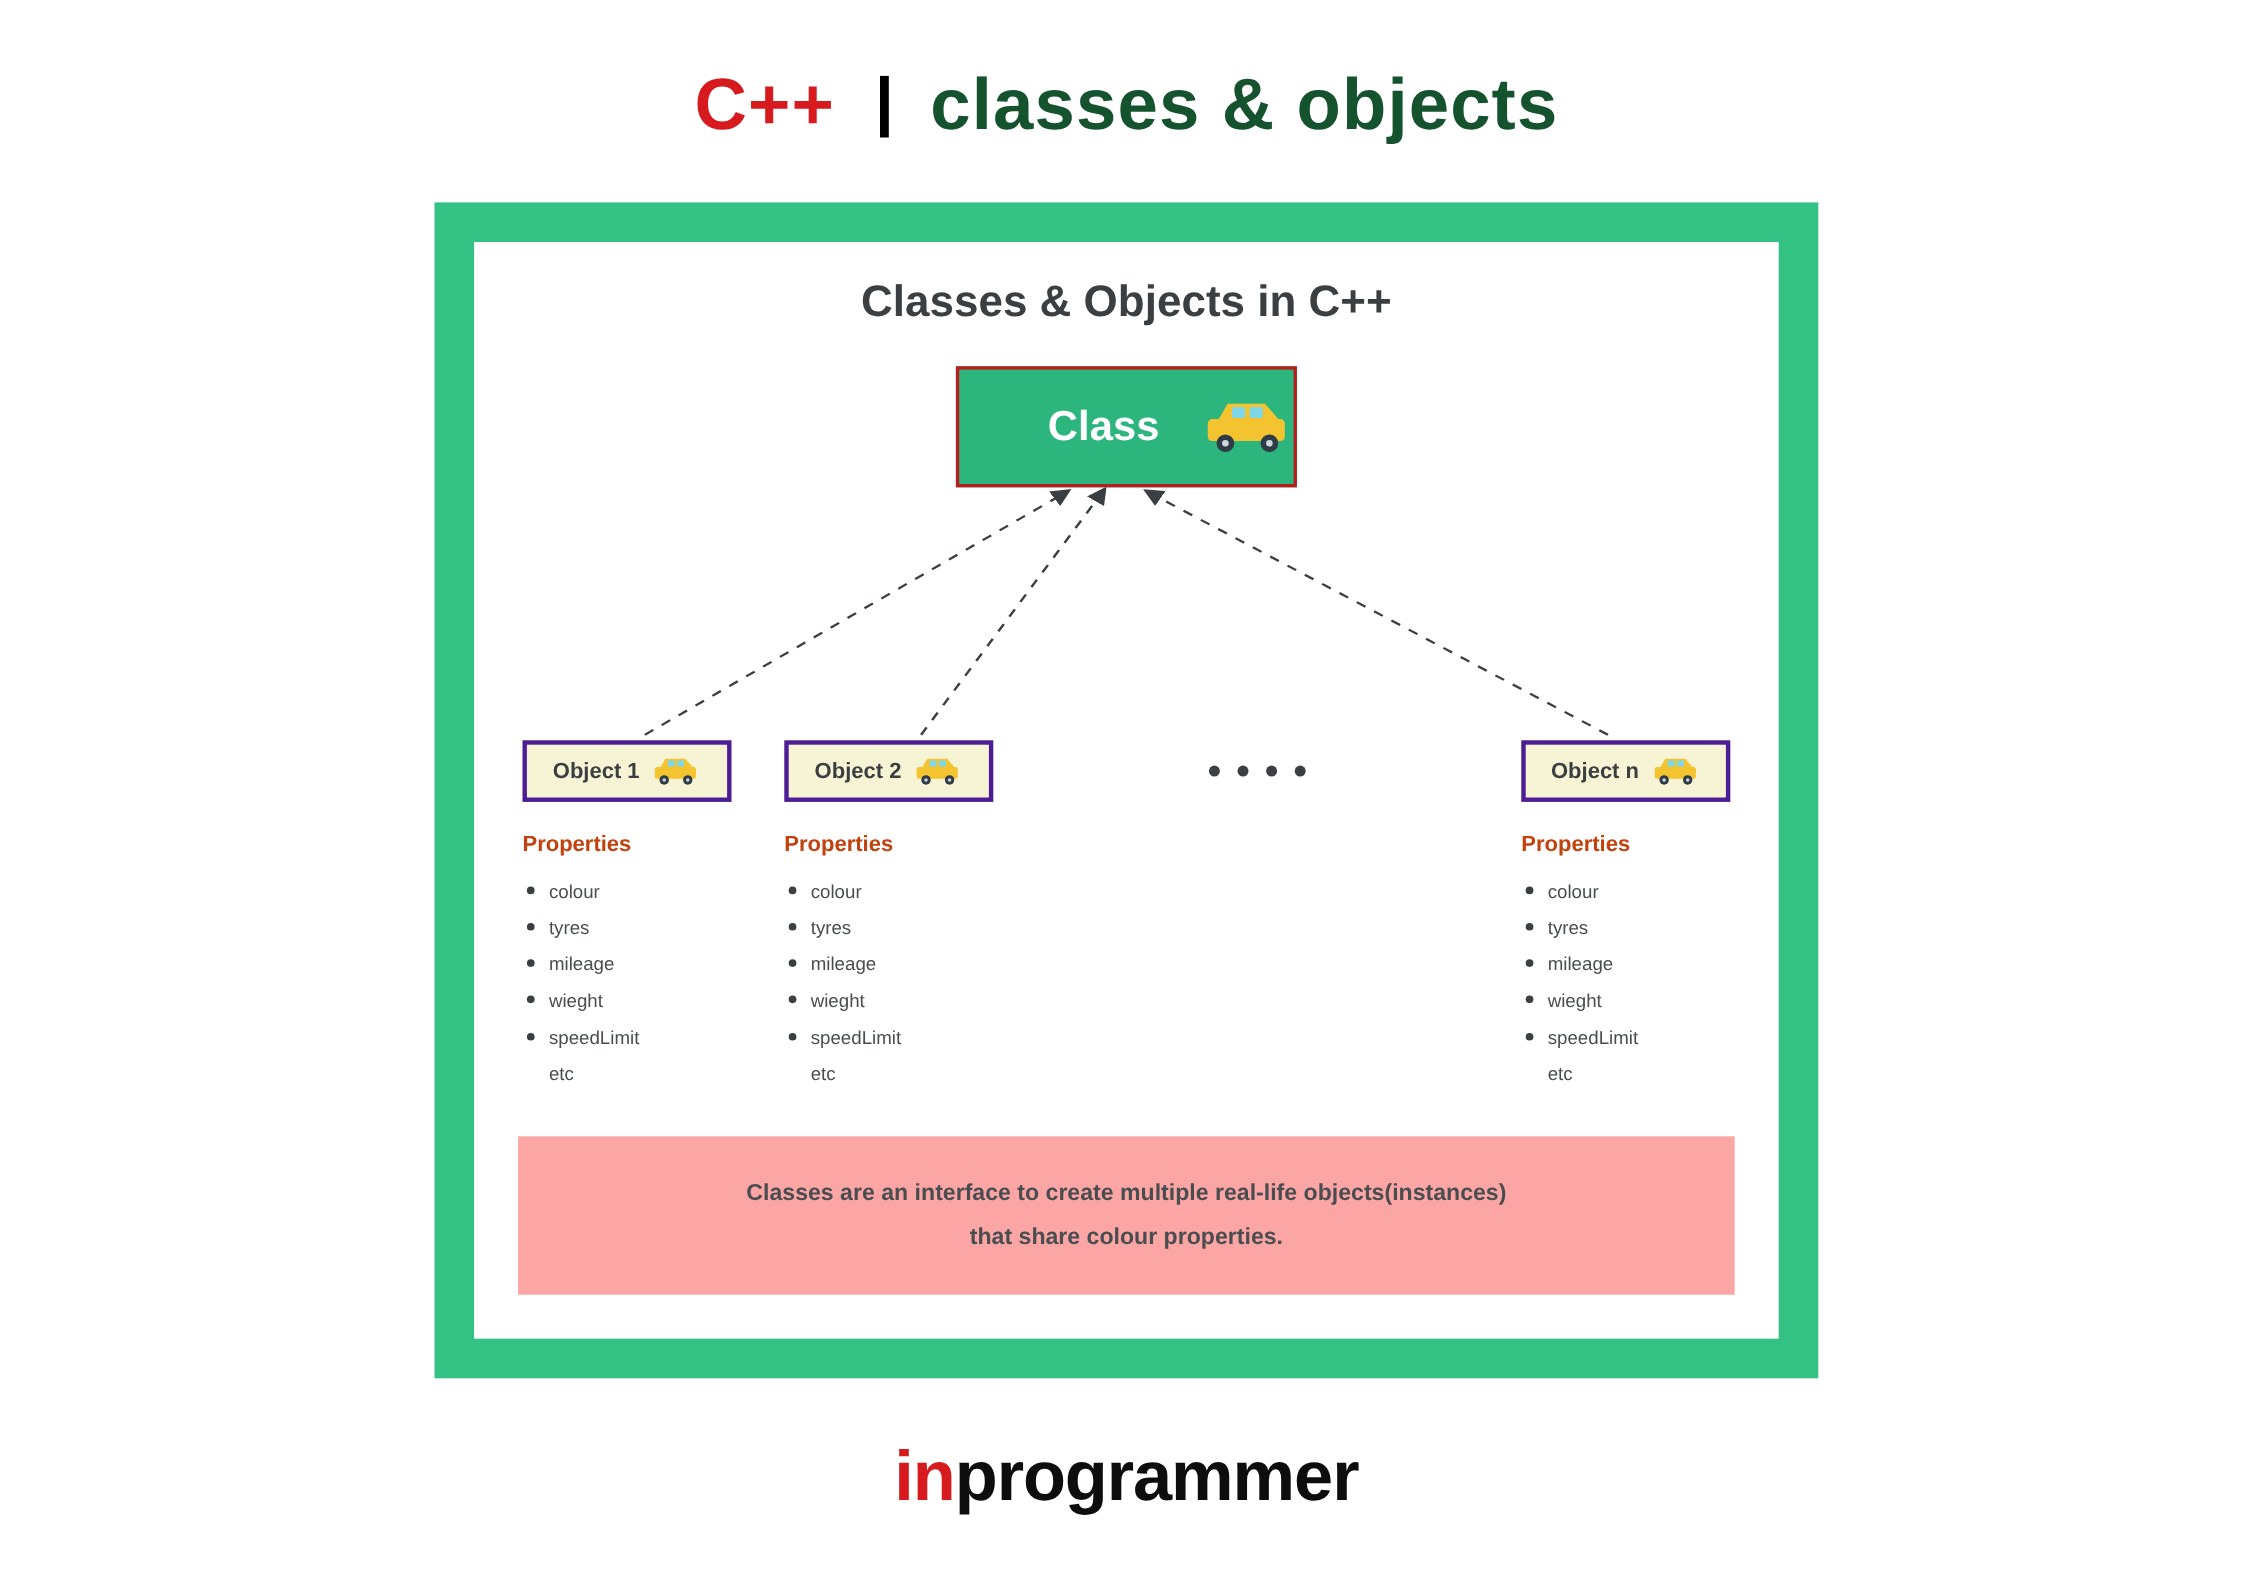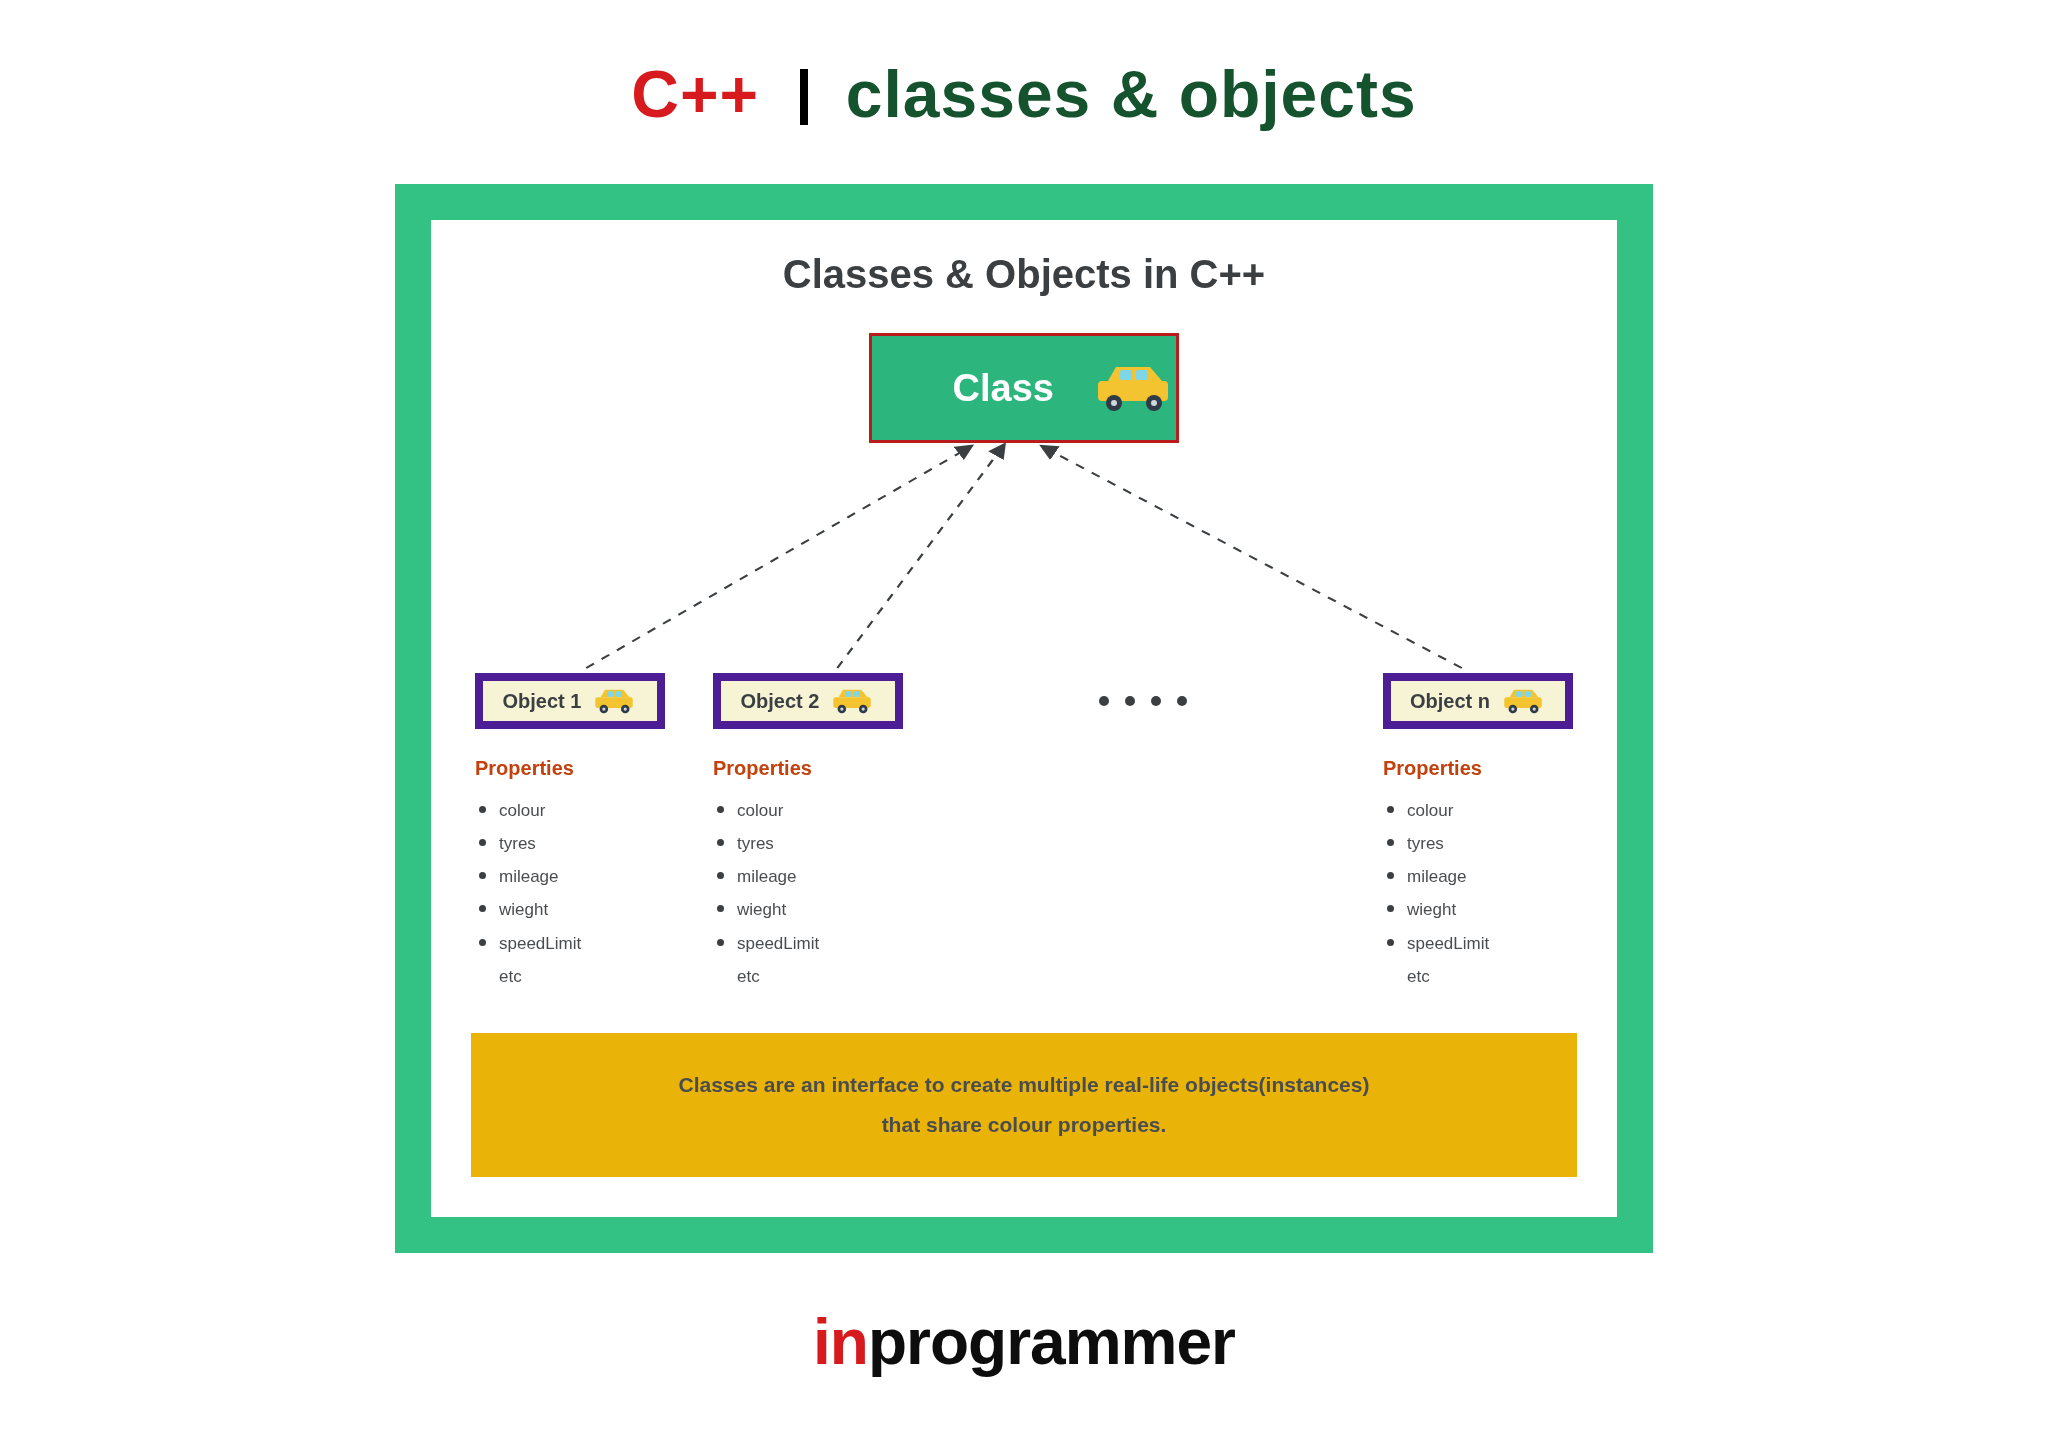--- a/index.html
+++ b/index.html
@@ -72,21 +72,21 @@
   .connectors svg { position: absolute; inset: 0; width: 100%; height: 100%; }
   .objects-row {
     display: flex;
     gap: 48px;
     align-items: flex-start;
     padding: 0 4px;
   }
   .obj-col { width: 190px; flex: 0 0 190px; }
   .obj-box {
     background: #f7f4d6;
-    border: 8px solid #4c1d95;
+    border: 4px solid #4c1d95;
     height: 56px;
     display: flex;
     align-items: center;
     justify-content: center;
     gap: 10px;
   }
   .obj-box .label {
     font-size: 20px;
     font-weight: 700;
     color: #3b3f42;
@@ -128,21 +128,21 @@
     height: 56px;
     margin-top: 0;
   }
   .ellipsis-col .dot {
     width: 10px; height: 10px;
     background: #3b3f42;
     border-radius: 50%;
   }
   .caption-box {
     margin-top: 40px;
-    background: #eab308;
+    background: #fca5a5;
     padding: 32px 40px;
     text-align: center;
     font-size: 21px;
     color: #4a4d50;
     font-weight: 600;
     line-height: 1.9;
   }
   .footer-brand {
     text-align: center;
     margin-top: 52px;

